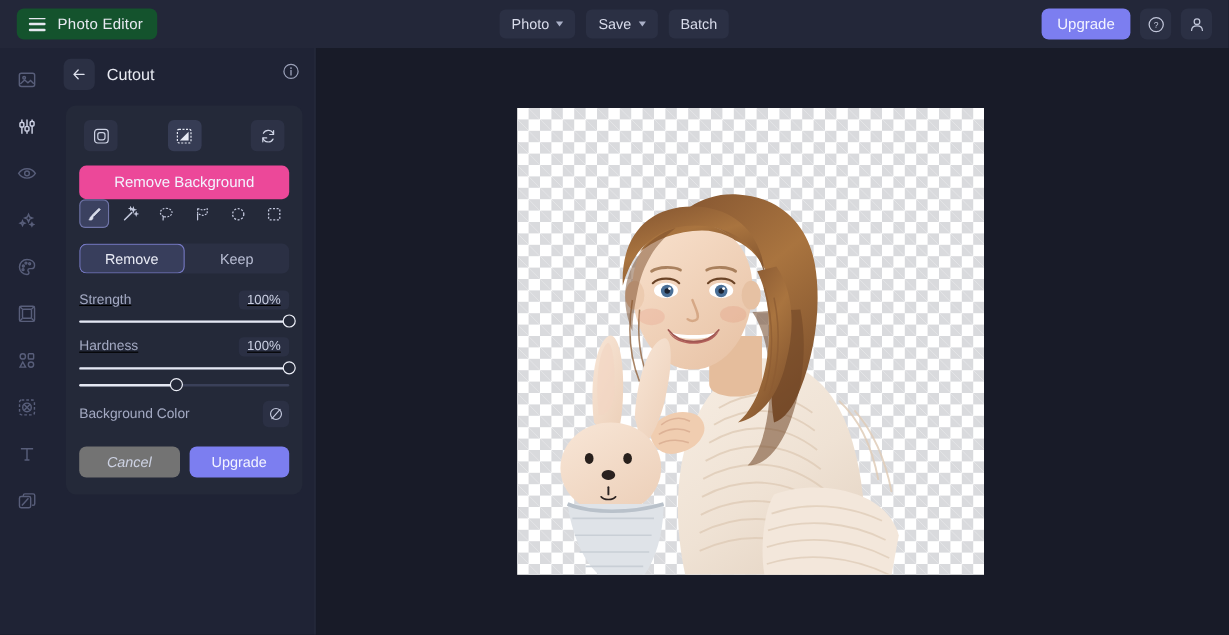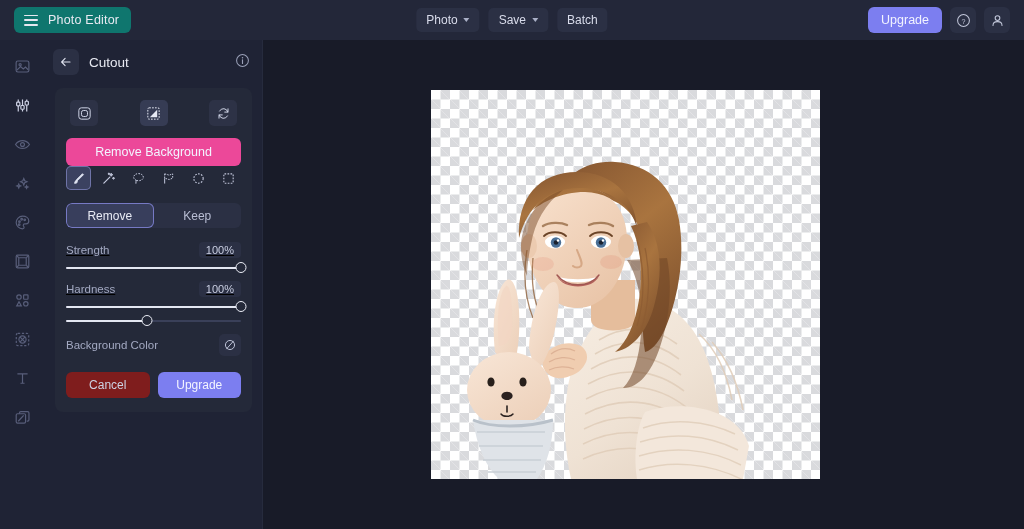--- a/index.html
+++ b/index.html
@@ -14,21 +14,21 @@
   
   .topbar {
     position: absolute; top: 0; left: 0;
     width: 1024px; height: 40px;
     background: #232739;
     display: flex; align-items: center;
   }
   .brand {
     display: flex; align-items: center; gap: 10px;
     margin-left: 14px; padding: 6px 12px 6px 10px;
-    border-radius: 6px; background: #0f766e;
+    border-radius: 6px; background: #14532d;
     cursor: pointer;
   }
   .hamburger { width: 14px; height: 11px; display: flex; flex-direction: column; justify-content: space-between; }
   .hamburger i { display: block; height: 1.6px; background: #e6e8f0; border-radius: 1px; }
   .brand-label { color: #e8eaf2; font-size: 12.5px; letter-spacing: .2px; }
 
   .center-group {
     position: absolute; left: 50%; transform: translateX(-50%);
     display: flex; align-items: center; gap: 9px;
   }
@@ -166,23 +166,23 @@
   .bgcolor-label { color: #a3a9c2; font-size: 11.5px; }
   .swatch {
     width: 22px; height: 22px; border-radius: 5px;
     background: #2b3044; border: none; cursor: pointer;
     display: flex; align-items: center; justify-content: center;
   }
 
   .actions { display: flex; gap: 8px; }
   .ghost-btn {
     flex: 1; height: 26px;
-    background: #7f1d1d; color: #cdd2e3;
+    background: #737373; color: #cdd2e3;
     border: none; border-radius: 6px;
-    font-size: 12px; font-family: inherit; cursor: pointer;
+    font-size: 12px; font-family: inherit; cursor: pointer; font-style: italic;
   }
   .accent-btn {
     flex: 1; height: 26px;
     background: #7c7ef0; color: #f3f4ff;
     border: none; border-radius: 6px;
     font-size: 12px; font-family: inherit; cursor: pointer;
   }
 
   
   .stage {

